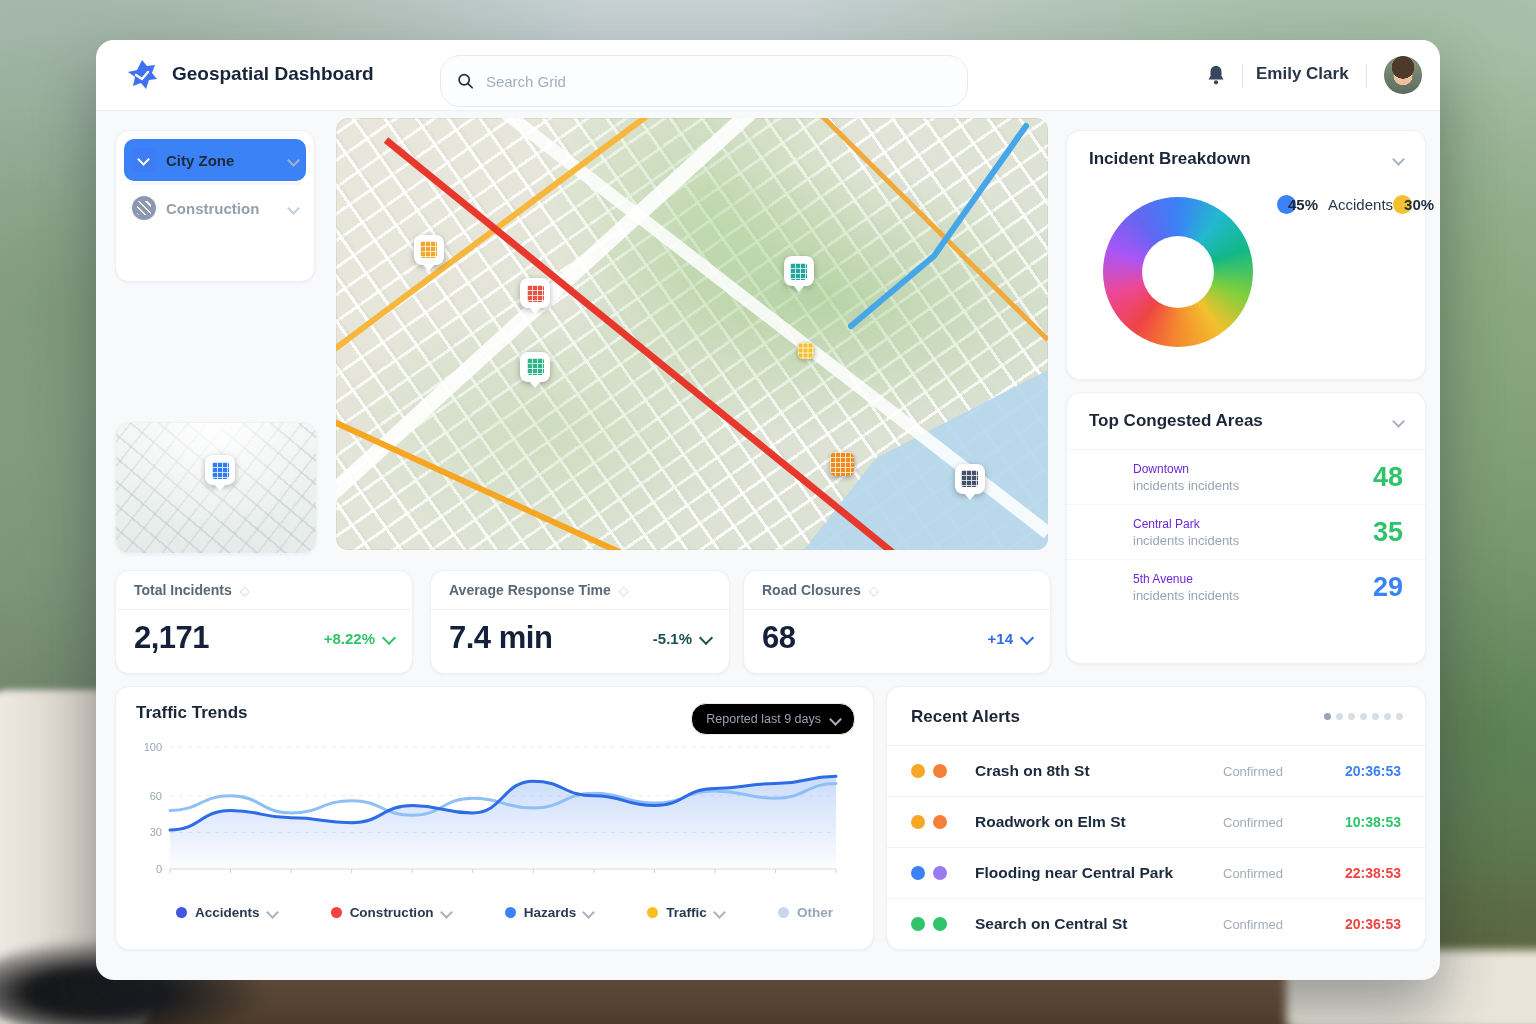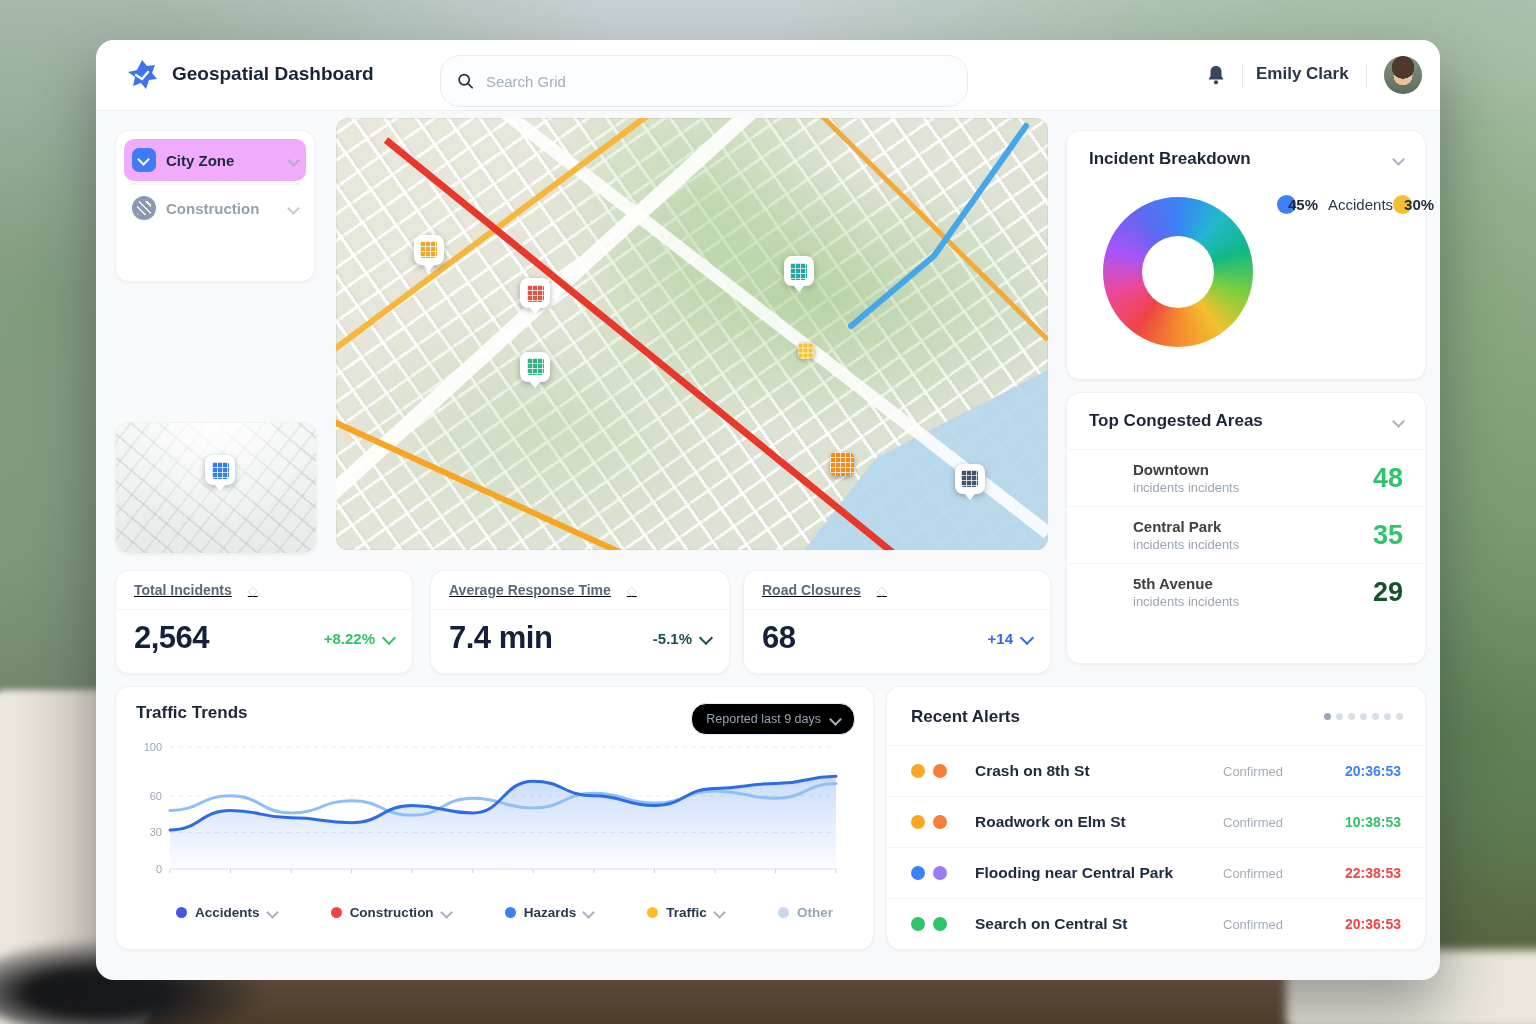--- a/index.html
+++ b/index.html
@@ -43,21 +43,21 @@
   .user-name{position:absolute;left:1160px;top:24px;font-size:17px;font-weight:700;color:#2a3647;}
   .avatar{position:absolute;left:1288px;top:16px;width:38px;height:38px;border-radius:50%;
        background:radial-gradient(circle at 50% 30%, #4e3a2a 0 34%, transparent 35%),
                   radial-gradient(circle at 50% 52%, #e9c39c 0 34%, transparent 35%),
                   linear-gradient(#87977f,#5c6b5e);
        box-shadow:inset 0 0 0 1px rgba(0,0,0,.08);}
 
   
   .menu{left:19px;top:90px;width:200px;height:152px;padding:6px 0;box-sizing:border-box;}
   .menu-item{display:flex;align-items:center;gap:10px;height:42px;margin:2px 8px;padding:0 8px;border-radius:10px;}
-  .menu-item.active{background:#f0abfc;justify-content:center;}
+  .menu-item.active{background:#3b82f6;justify-content:center;}
   .menu-item .lbl{font-size:15px;font-weight:700;color:#1d2a3a;flex:1;}
   .menu-item .lbl.mid{font-weight:600;color:#3c4a5c;}
   .menu-item .lbl.dim{font-weight:600;color:#94a0ae;}
   .menu-sep{height:1px;background:#f2f4f8;margin:0 14px;}
   .ic-zone{width:24px;height:24px;border-radius:7px;background:#3f7bf5;position:relative;flex:none;}
   .ic-zone::after{content:'';position:absolute;left:7px;top:7px;width:7px;height:7px;
        border-right:2.5px solid #fff;border-bottom:2.5px solid #fff;transform:rotate(45deg);}
   .ic-gray{width:24px;height:24px;border-radius:7px;background:#8494a9;position:relative;flex:none;}
   .ic-gray.round{border-radius:50%;background:#8a99ad;}
   .ic-gray::after{content:'';position:absolute;inset:5px;border-radius:3px;
@@ -113,27 +113,27 @@
   .bk-pct{font-weight:800;color:#1e2a3c;position:relative;}
   .bk-lbl{margin-left:6px;}
 
   .congested{left:970px;top:352px;width:358px;height:270px;}
   .cg-rows{position:absolute;left:0;right:0;top:56px;}
   .cg-row{display:flex;align-items:center;gap:14px;padding:11px 22px;border-top:1px solid #f2f5f8;}
   .cg-ic{width:30px;height:32px;flex:none;}
   .star{width:30px;height:30px;clip-path:polygon(50% 0%,61% 35%,98% 35%,68% 57%,79% 91%,50% 70%,21% 91%,32% 57%,2% 35%,39% 35%);}
   .blobic{width:28px;height:28px;border-radius:46% 54% 52% 48%;}
   .cg-txt{flex:1;}
-  .cg-name{font-size:15px;font-weight:700;color:#404040;}
+  .cg-name{font-size:12px;font-weight:400;color:#6d28d9;}
   .cg-sub{font-size:13px;color:#9aa5b3;margin-top:2px;}
   .cg-val{font-size:27px;font-weight:800;}
 
   
   .kpi{height:102px;top:530px;}
-  .kpi-trow{display:flex;align-items:center;gap:16px;height:38px;padding:0 18px;border-bottom:1px solid #f1f4f7;text-decoration:underline;}
+  .kpi-trow{display:flex;align-items:center;gap:8px;height:38px;padding:0 18px;border-bottom:1px solid #f1f4f7;}
   .kpi-title{font-size:14px;font-weight:600;color:#5b6878;}
   .info{color:#ccd4dd;font-size:13px;}
   .kpi-vrow{display:flex;align-items:center;justify-content:space-between;padding:10px 18px 0;}
   .kpi-val{font-size:31px;font-weight:800;color:#15213b;letter-spacing:-.5px;}
   .kpi-delta{display:flex;align-items:center;gap:9px;font-size:15px;font-weight:800;}
   .chev{display:inline-block;width:7px;height:7px;border-right:2px solid currentColor;
         border-bottom:2px solid currentColor;transform:rotate(45deg);vertical-align:2px;}
   .chev.big{width:8px;height:8px;border-width:2.5px;}
 
   
@@ -294,32 +294,32 @@
           <div class="cg-sub">incidents incidents</div>
         </span>
         <span class="cg-val" style="color: rgb(47, 195, 106);">35</span>
       </div>
       <div class="cg-row">
         <span class="cg-ic"><span class="star" style="background-color: rgb(246, 167, 35);"></span></span>
         <span class="cg-txt">
           <div class="cg-name">5th Avenue</div>
           <div class="cg-sub">incidents incidents</div>
         </span>
-        <span class="cg-val" style="color: #14532d; text-align: center;">29</span>
+        <span class="cg-val" style="color: #3b82f6; text-align: center;">29</span>
       </div>
     </div>
   </div>
 
   <div class="panel kpi" style="left:19px;width:296px">
     <div class="kpi-trow">
       <span class="kpi-title">Total Incidents</span>
       <span class="info">◇</span>
     </div>
     <div class="kpi-vrow">
-      <span class="kpi-val">2,564</span>
+      <span class="kpi-val">2,171</span>
       <span class="kpi-delta" style="color: rgb(47, 195, 106);">
         <span>+8.22%</span>
         <span class="chev big"></span>
       </span>
     </div>
   </div>
   <div class="panel kpi" style="left:334px;width:298px">
     <div class="kpi-trow">
       <span class="kpi-title">Average Response Time</span>
       <span class="info">◇</span>

